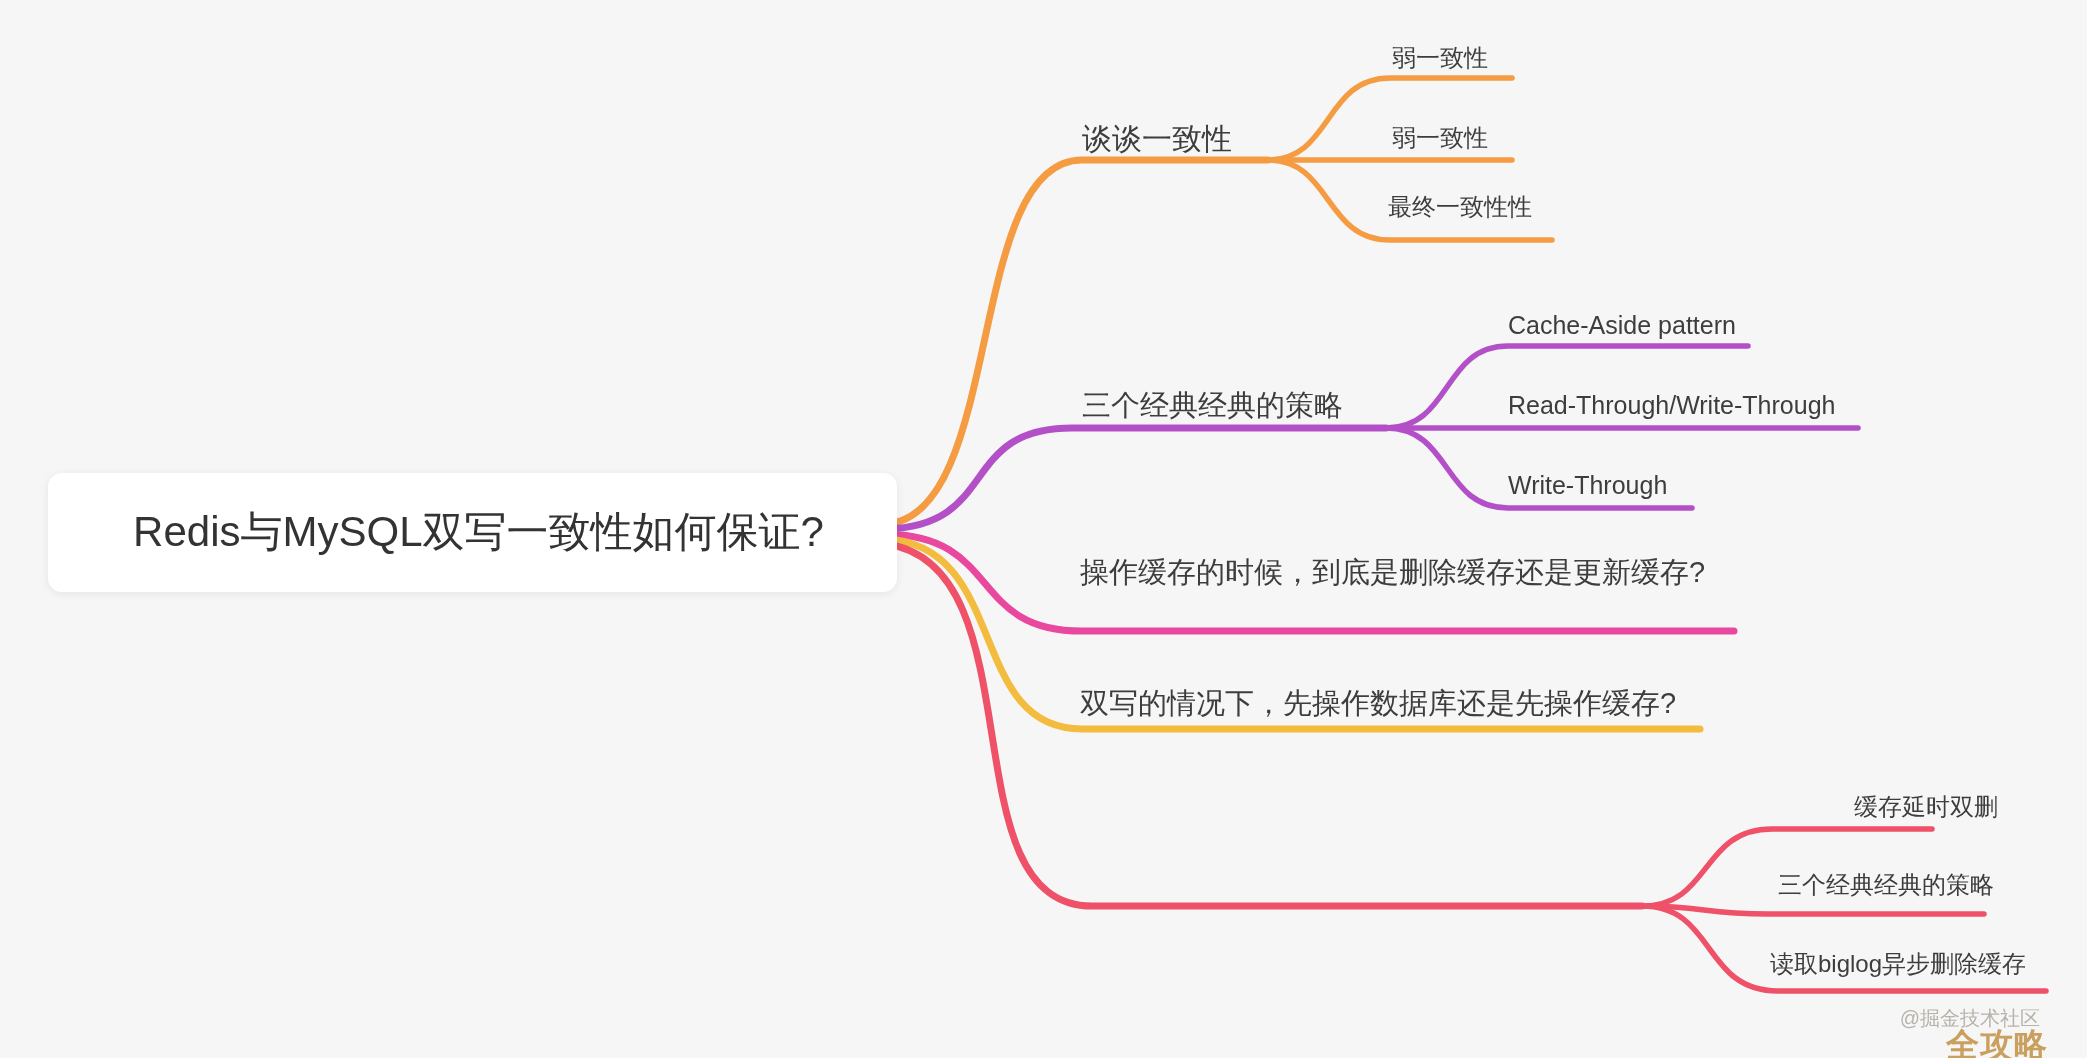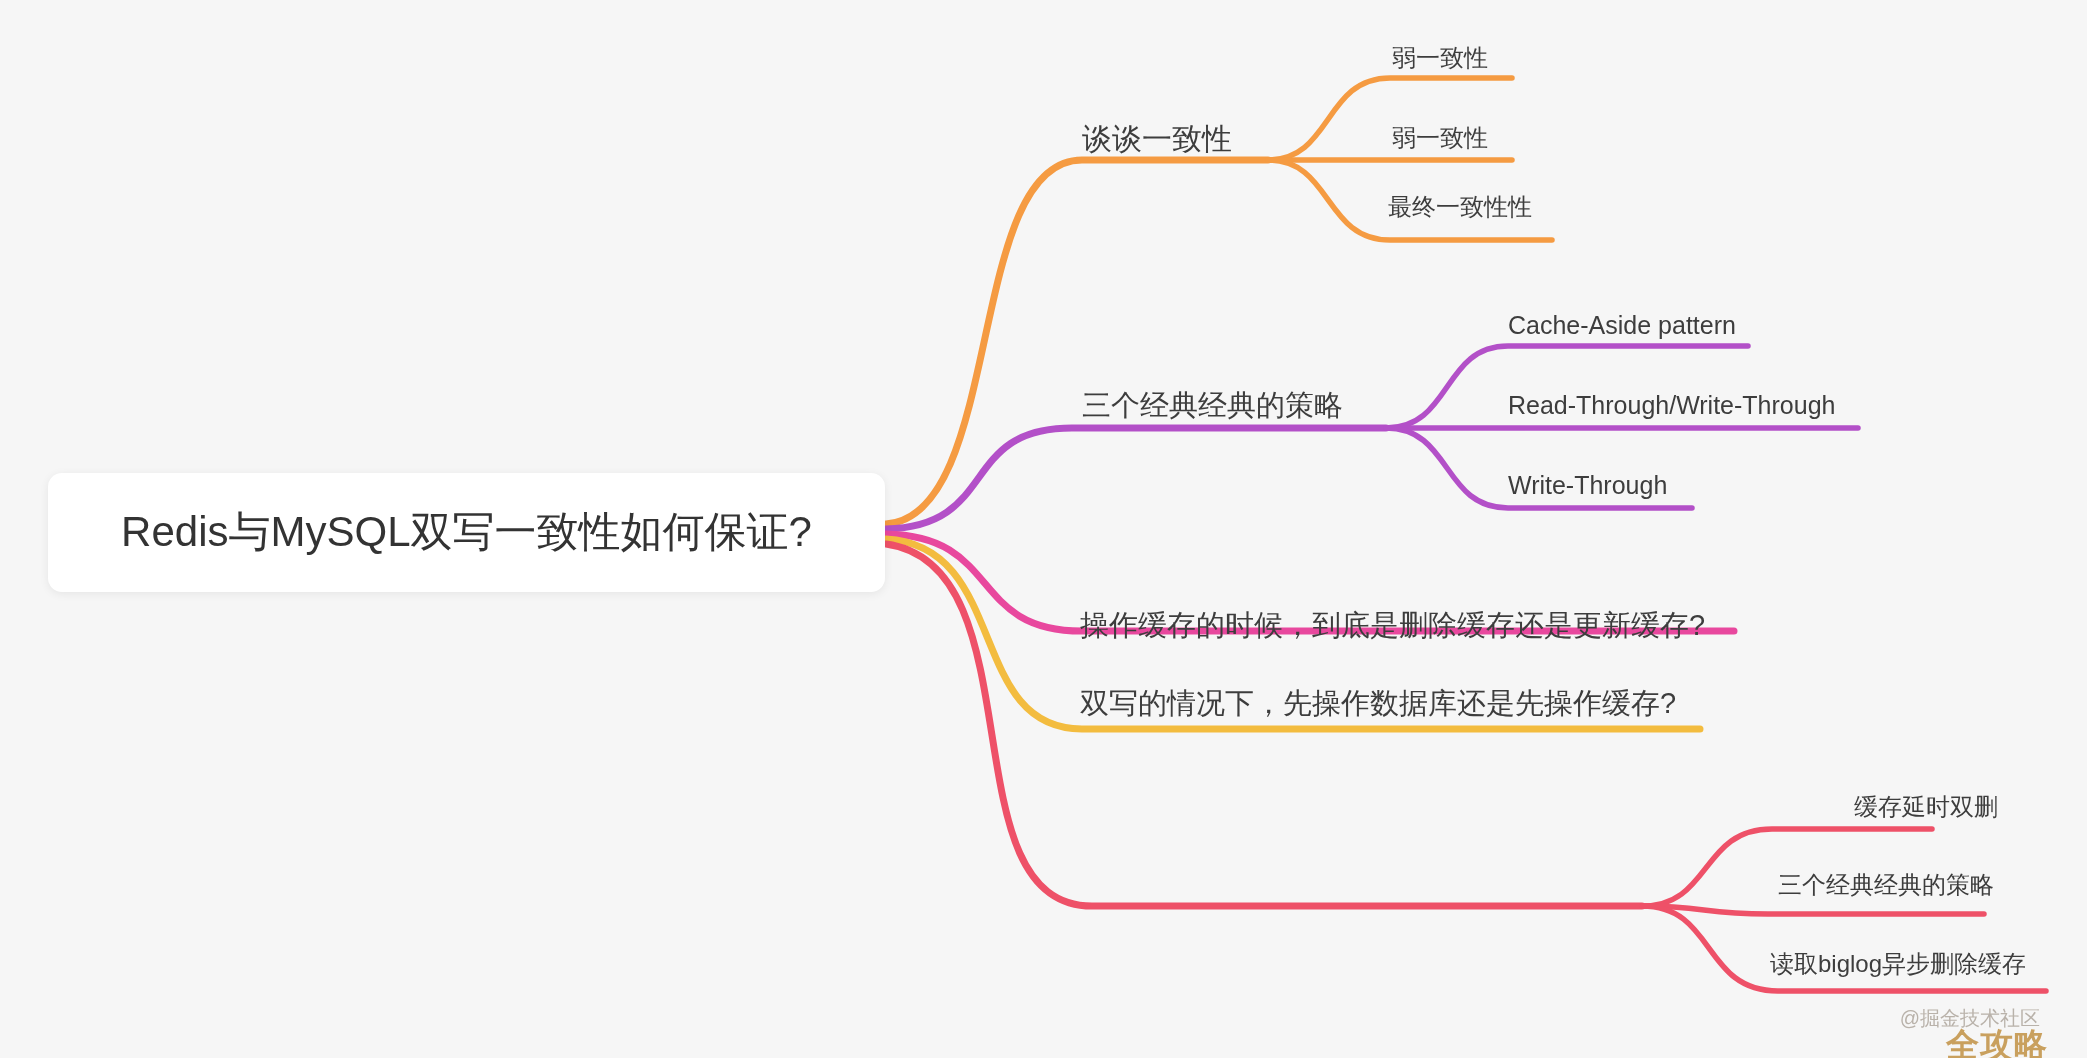--- a/index.html
+++ b/index.html
@@ -14,35 +14,35 @@
   svg.links path{fill:none;stroke-linecap:round;}
   svg.links path.spine{stroke-width:7;}
   svg.links path.twig{stroke-width:5.5;}
 
   .node{position:absolute;color:#3d3d3d;white-space:nowrap;line-height:1.15;}
   .root-node{
     left:48px;top:473px;width:837px;height:119px;
     background:#ffffff;border-radius:14px;
     box-shadow:0 2px 10px rgba(0,0,0,0.07);
     display:flex;align-items:center;justify-content:center;
-    font-size:42px;color:#333333;
+    font-size:42px;color:#333333;padding-left:12px;
   }
   .lvl1{font-size:29px;}
   .lvl2{font-size:24px;}
   .lvl2-en{font-size:25px;}
 
   .n-b1 {left:1082px;top:122px;font-size:30px;}
   .n-b1c1{left:1392px;top:44px;}
   .n-b1c2{left:1392px;top:124px;}
   .n-b1c3{left:1388px;top:193px;}
   .n-b2 {left:1082px;top:389px;}
   .n-b2c1{left:1508px;top:311px;}
   .n-b2c2{left:1508px;top:391px;}
   .n-b2c3{left:1508px;top:471px;}
-  .n-b3 {left:1080px;top:609px;}
+  .n-b3 {left:1080px;top:556px;}
   .n-b4 {left:1080px;top:687px;}
   .n-b5 {left:1080px;top:869px;}
   .n-b5c1{left:1854px;top:793px;}
   .n-b5c2{left:1778px;top:871px;}
   .n-b5c3{left:1770px;top:950px;text-align:center;}
 
   .watermark{position:absolute;text-align:right;line-height:1;}
   .wm-community{right:47px;top:1008px;font-size:20px;color:#b9b2aa;}
   .wm-badge{right:39px;top:1028px;font-size:33px;font-weight:bold;color:#c9a05e;letter-spacing:1px;}
 </style>

